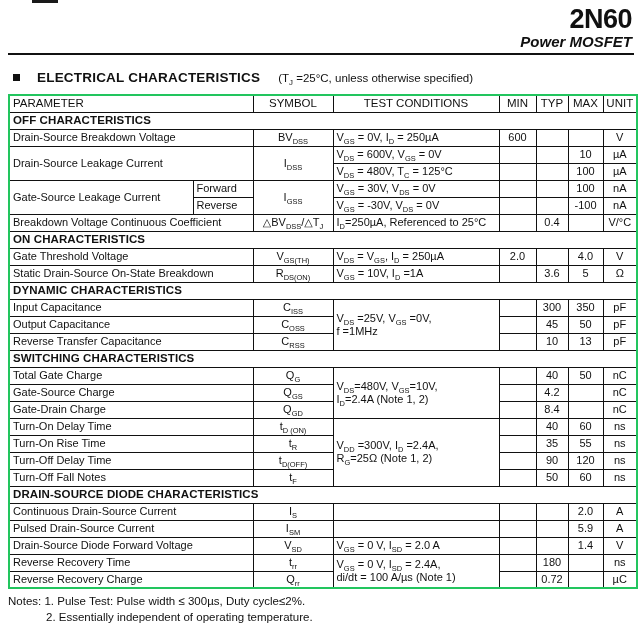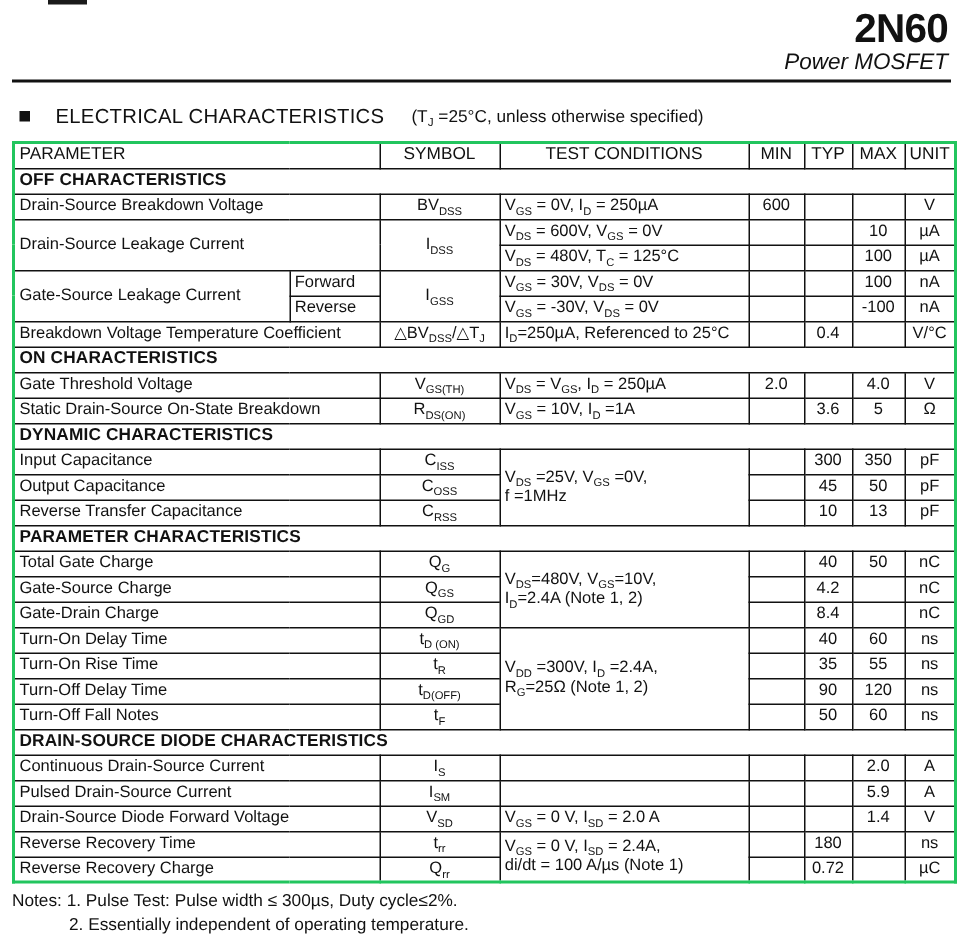--- a/index.html
+++ b/index.html
@@ -6,25 +6,25 @@
   html, body { margin: 0; padding: 0; }
   body {
     width: 640px; height: 624px;
     background: #ffffff; color: #111;
     font-family: "Liberation Sans", sans-serif;
     position: relative; overflow: hidden;
   }
   .scan-artifact { position: absolute; left: 32px; top: 0; width: 26px; height: 3px; background: #1a1a1a; }
   .hdr-band { display: flex; justify-content: space-between; align-items: flex-end; padding: 6px 8px 0 10px; flex-direction: column; }
   .part-number { font-size: 27px; font-weight: 700; letter-spacing: -0.5px; line-height: 1; }
-  .doc-type { font-size: 15px; font-weight: 400; font-style: italic; padding-bottom: 1px; }
+  .doc-type { font-size: 15px; font-weight: 700; font-style: italic; padding-bottom: 1px; }
   .title-rule { height: 2px; background: #111; margin: 2px 6px 0 8px; }
   .section-heading { display: flex; align-items: center; margin: 15px 0 9px 13px; }
   .section-bullet { width: 7px; height: 7px; background: #111; margin-right: 17px; flex: 0 0 auto; }
-  .section-title { font-size: 13.5px; font-weight: 400; letter-spacing: 0.2px; }
+  .section-title { font-size: 13.5px; font-weight: 700; letter-spacing: 0.2px; }
   .section-condition { font-size: 11.5px; margin-left: 18px; }
   table.t { border-collapse: collapse; table-layout: fixed; width: 628px; margin-left: 8px; border: 2px solid #22c55e; }
   .t td { border: 1px solid #111; font-size: 11px; padding: 0 3px; height: 17px; line-height: 13px; overflow: hidden; vertical-align: middle; }
   .t tr { height: 17px; }
   .t .c { text-align: center; padding: 0 1px; }
   .t .l { text-align: left; white-space: nowrap; }
   .t .ml { white-space: normal; }
   .t tr.hdr td { font-size: 11.5px; }
   .t tr.sec td { font-weight: 700; font-size: 11.5px; letter-spacing: 0.1px; }
   sub { font-size: 0.68em; line-height: 0; }
@@ -115,21 +115,21 @@
   <tr>
     <td class="l">Reverse</td>
     <td class="l">V<sub>GS</sub> = -30V, V<sub>DS</sub> = 0V</td>
     <td class="c"></td>
     <td class="c"></td>
     <td class="c">-100</td>
     <td class="c">nA</td>
   </tr>
 
   <tr>
-    <td class="l" colspan="2">Breakdown Voltage Temperature Coefficient</td>
+    <td class="l" colspan="2">Breakdown Voltage Continuous Coefficient</td>
     <td class="c">△BV<sub>DSS</sub>/△T<sub>J</sub></td>
     <td class="l">I<sub>D</sub>=250µA, Referenced to 25°C</td>
     <td class="c"></td>
     <td class="c">0.4</td>
     <td class="c"></td>
     <td class="c">V/°C</td>
   </tr>
 
   <tr class="sec">
     <td colspan="8">ON CHARACTERISTICS</td>
@@ -178,21 +178,21 @@
   <tr>
     <td class="l" colspan="2">Reverse Transfer Capacitance</td>
     <td class="c">C<sub>RSS</sub></td>
     <td class="c"></td>
     <td class="c">10</td>
     <td class="c">13</td>
     <td class="c">pF</td>
   </tr>
 
   <tr class="sec">
-    <td colspan="8">PARAMETER CHARACTERISTICS</td>
+    <td colspan="8">SWITCHING CHARACTERISTICS</td>
   </tr>
 
   <tr>
     <td class="l" colspan="2">Total Gate Charge</td>
     <td class="c">Q<sub>G</sub></td>
     <td class="l ml" rowspan="3">V<sub>DS</sub>=480V, V<sub>GS</sub>=10V,<br>I<sub>D</sub>=2.4A (Note 1, 2)</td>
     <td class="c"></td>
     <td class="c">40</td>
     <td class="c">50</td>
     <td class="c">nC</td>

